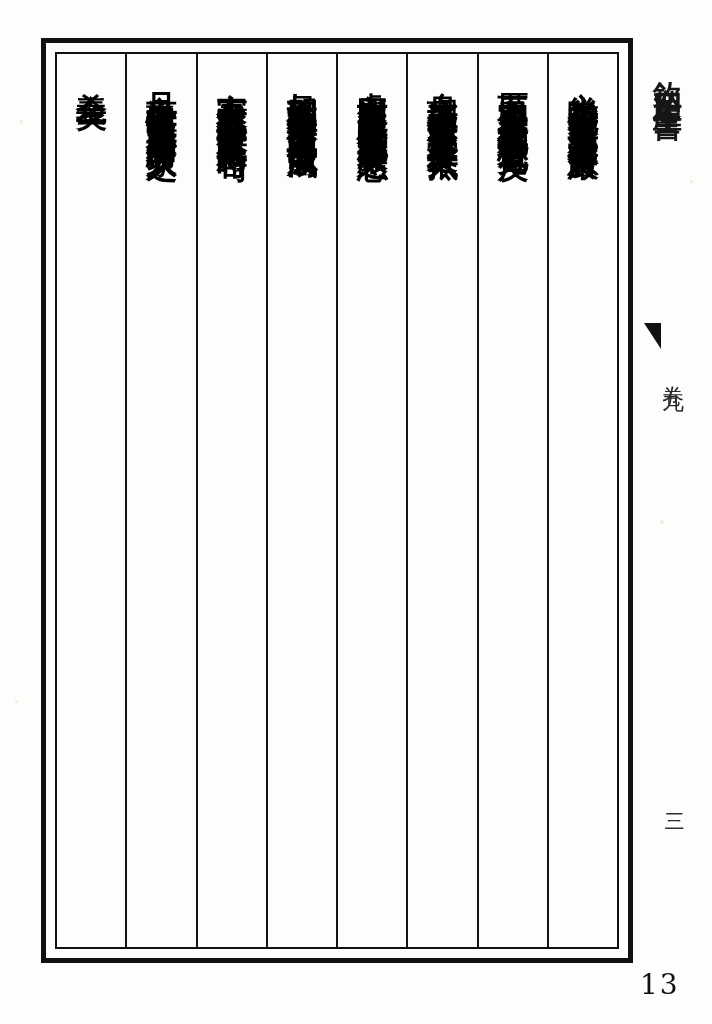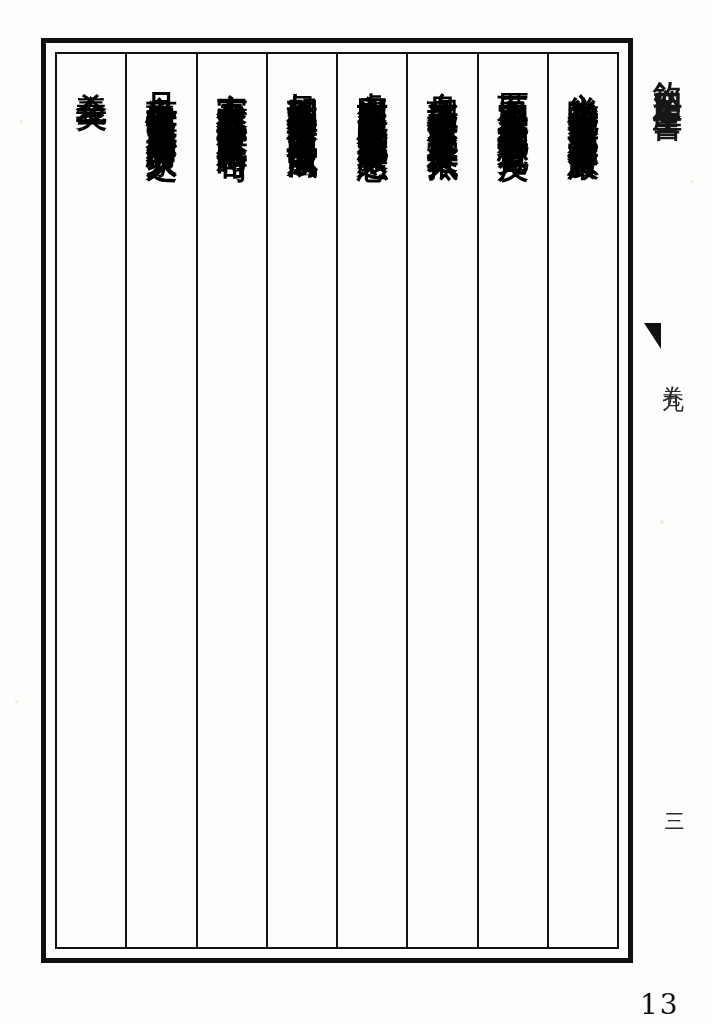--- a/index.html
+++ b/index.html
@@ -134,21 +134,20 @@
 
   
   #page-number {
     position: absolute;
     left: 640px;
     top: 968px;
     font-family: "DejaVu Serif", serif;
     font-size: 28px;
     color: #111;
     letter-spacing: 2px;
-    margin-top: 20px;
   }
 
   
   .speckle {
     position: absolute;
     background: #ddd8cc;
     border-radius: 50%;
     opacity: .5;
   }
 </style>

